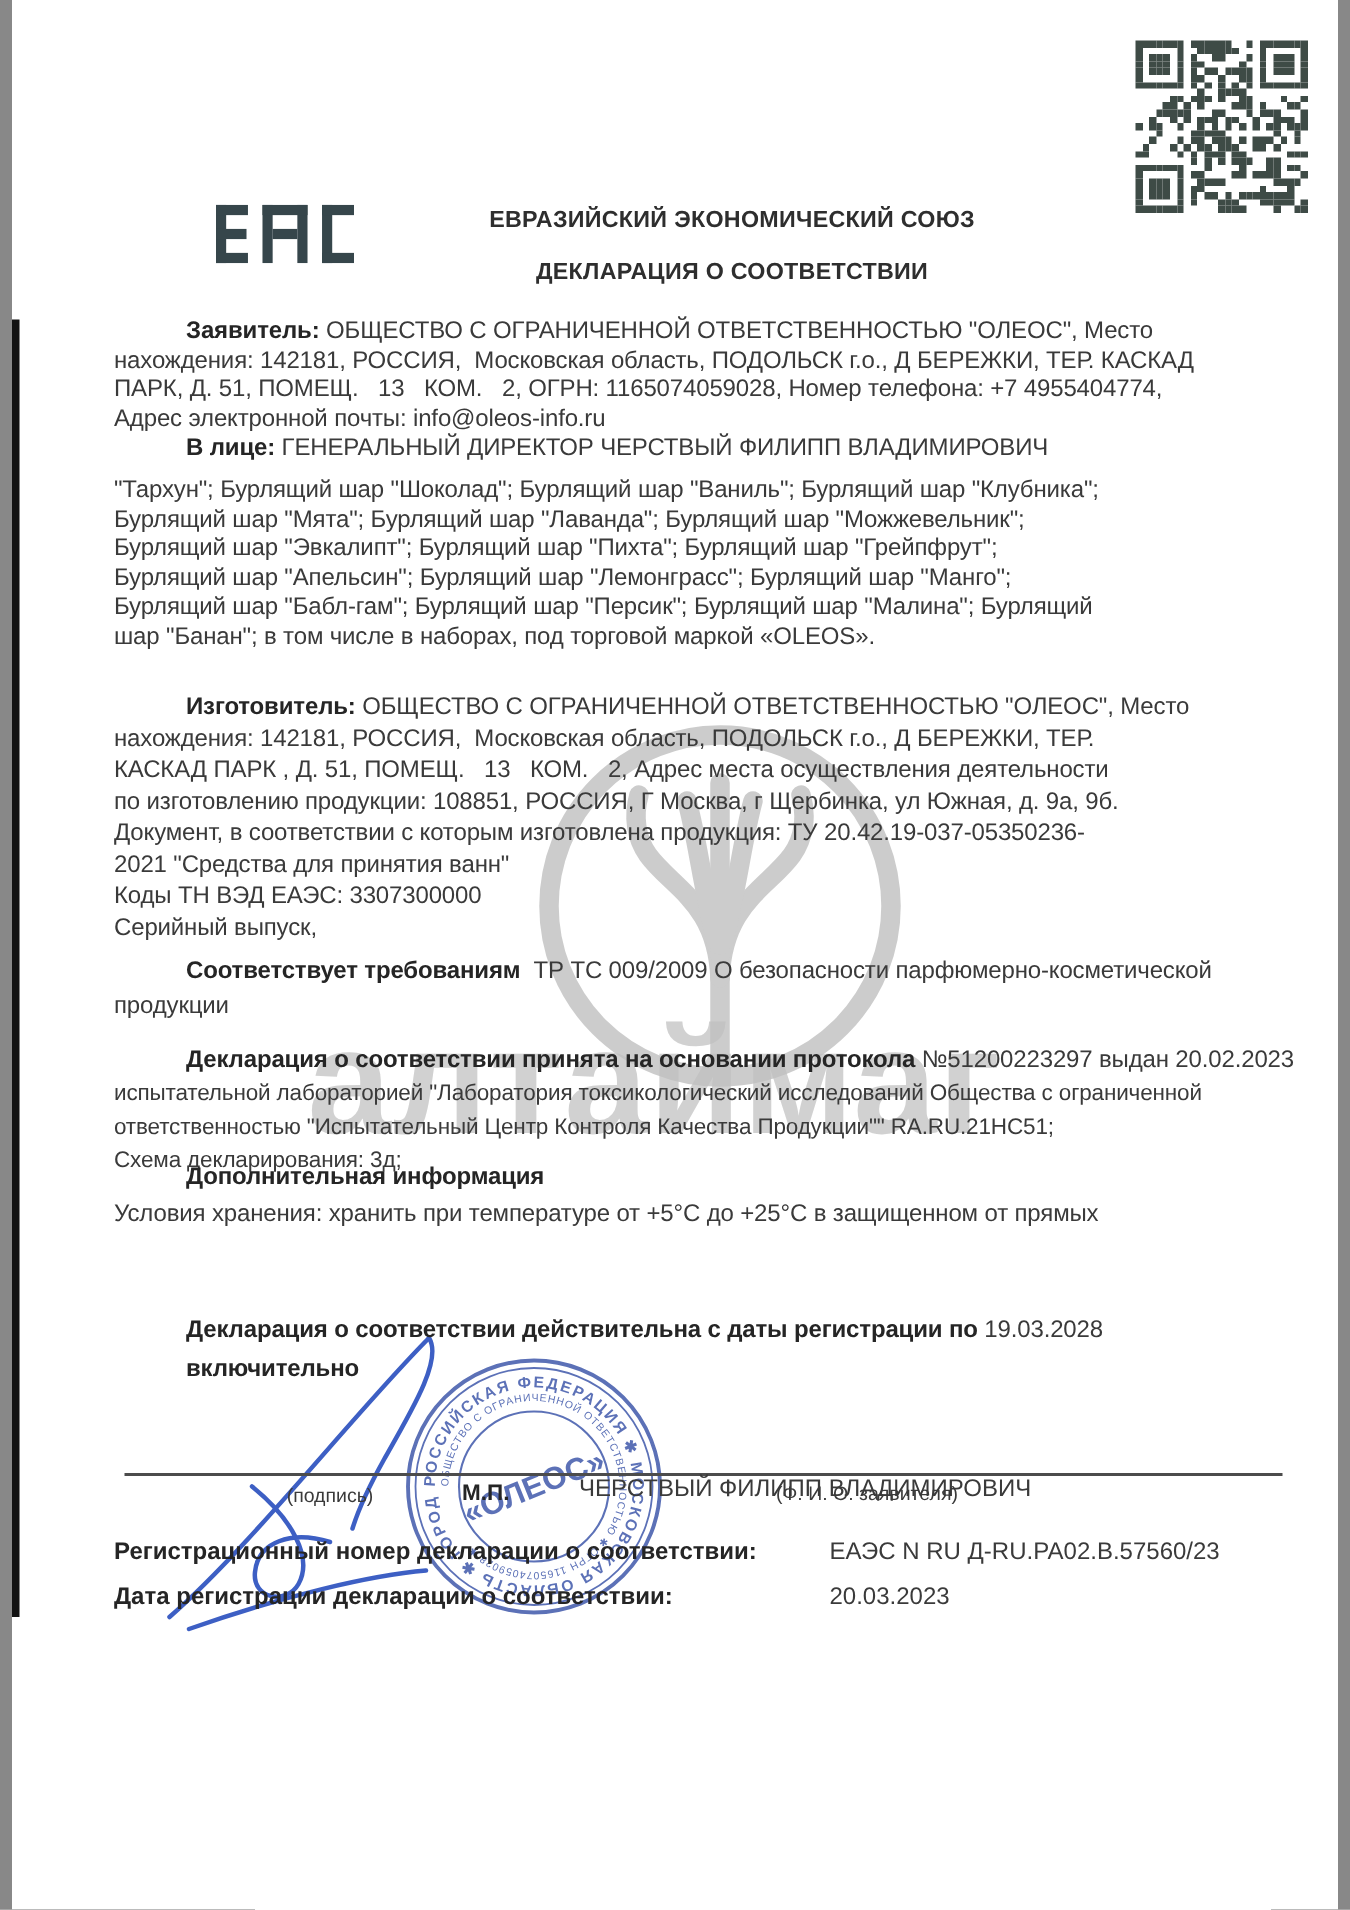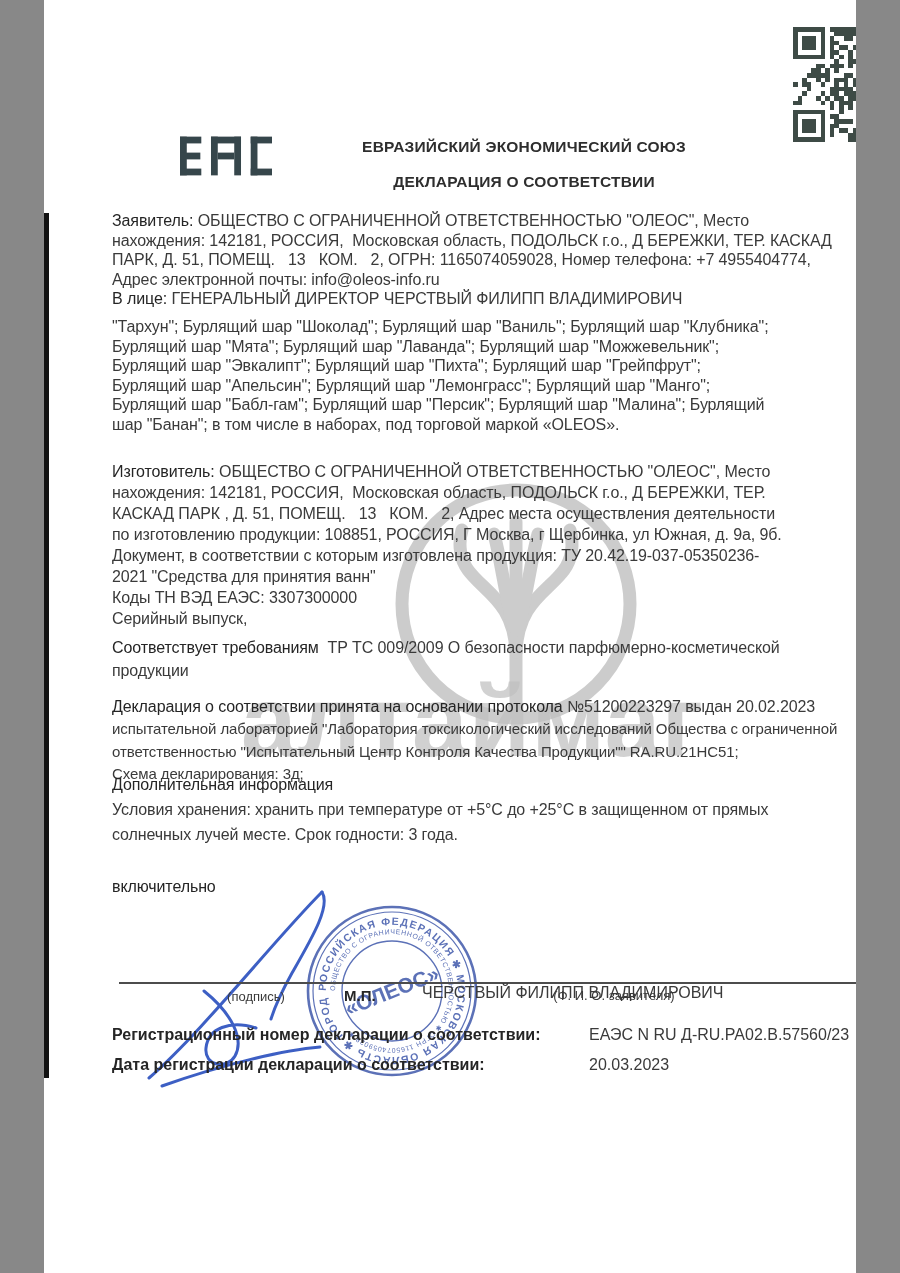--- a/index.html
+++ b/index.html
@@ -1,23 +1,23 @@
 <!DOCTYPE html>
 <html style="--qr: #3e4b46; --eac: #36464b; --stamp: #4059ab; --sig: #2d52bf; --wm: #a3a3a3; --wmtext: #c0c0c0; --wmtag: #d7d7d7;"><head>
 <meta charset="utf-8">
 <style>
   html,body{margin:0;padding:0;background:#888;}
   .page{
-    position:relative;width:812px;height:1273px;margin:0 auto;
+    position:relative;width:884px;height:1273px;margin:0 auto;
     background:#fff;overflow:hidden;
     font-family:"Liberation Sans",sans-serif;color:#3a3a3a;
   }
   .abs{position:absolute;}
   .line{white-space:pre-wrap;}
-  b,.b{font-weight:normal;color:#252525;}
+  b,.b{font-weight:bold;color:#252525;margin-left:48px;}
 
   
   .titles{left:155px;top:138px;width:650px;text-align:center;font-weight:bold;
           font-size:15.5px;color:#2e2e2e;letter-spacing:.2px;z-index:3;}
   .titles .t2{margin-top:17px;}
   .eac{left:136px;top:116px;z-index:3;}
   .qr{left:749px;top:27px;width:115px;height:115px;display:grid;
       grid-template-columns:repeat(25,1fr);grid-template-rows:repeat(25,1fr);z-index:3;}
   .qr i{display:block;}
   .qr i.on{background:var(--qr,#3e4b46);}
@@ -765,24 +765,24 @@
   <div class="abs blk basis">
     <div class="line"><b>Декларация о соответствии принята на основании протокола</b><span> №51200223297 выдан 20.02.2023</span></div>
     <div class="line small">испытательной лабораторией "Лаборатория токсикологический исследований Общества с ограниченной</div>
     <div class="line small">ответственностью "Испытательный Центр Контроля Качества Продукции"" RA.RU.21HC51;</div>
     <div class="line small">Схема декларирования: 3д;</div>
   </div>
 
   <div class="abs blk additional">
     <div class="line b">Дополнительная информация</div>
     <div class="line">Условия хранения: хранить при температуре от +5°С до +25°С в защищенном от прямых</div>
-    <div class="line">солнечных лучей месте. Срок годности: 3 года.</div>
   </div>
 
   <div class="abs blk validity">
+    <div class="line"><b>Декларация о соответствии действительна с даты регистрации по</b><span> 19.03.2028</span></div>
     <div class="line b">включительно</div>
   </div>
 
   <div class="abs signature">
     <svg width="230" height="215" viewBox="0 0 230 215">
       <g stroke="var(--sig,#2d52bf)" stroke-width="3" fill="none" stroke-linecap="round">
         <path d="M 15 200 C 70 152 140 62 188 14"></path>
         <path d="M 188 14 C 197 28 178 60 158 95 C 148 113 141 128 137 141"></path>
         <path d="M 70 113 C 96 134 111 160 101 178 C 93 192 70 188 72 170 C 74 150 96 142 122 150"></path>
         <path d="M 28 208 C 90 186 150 172 186 169"></path>

